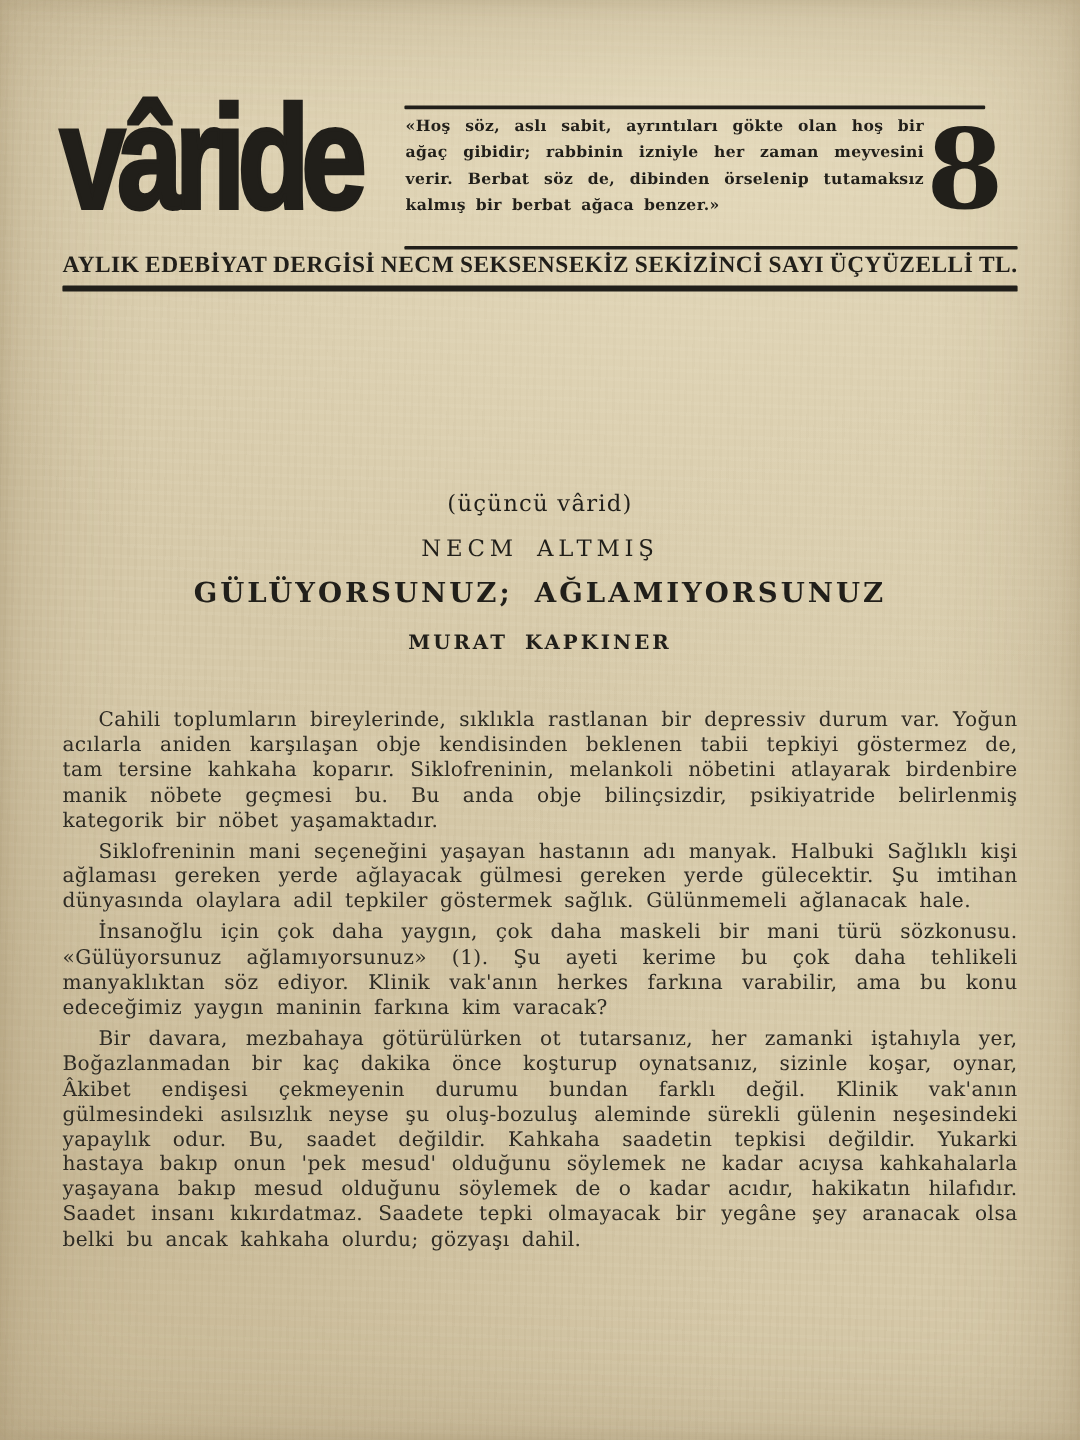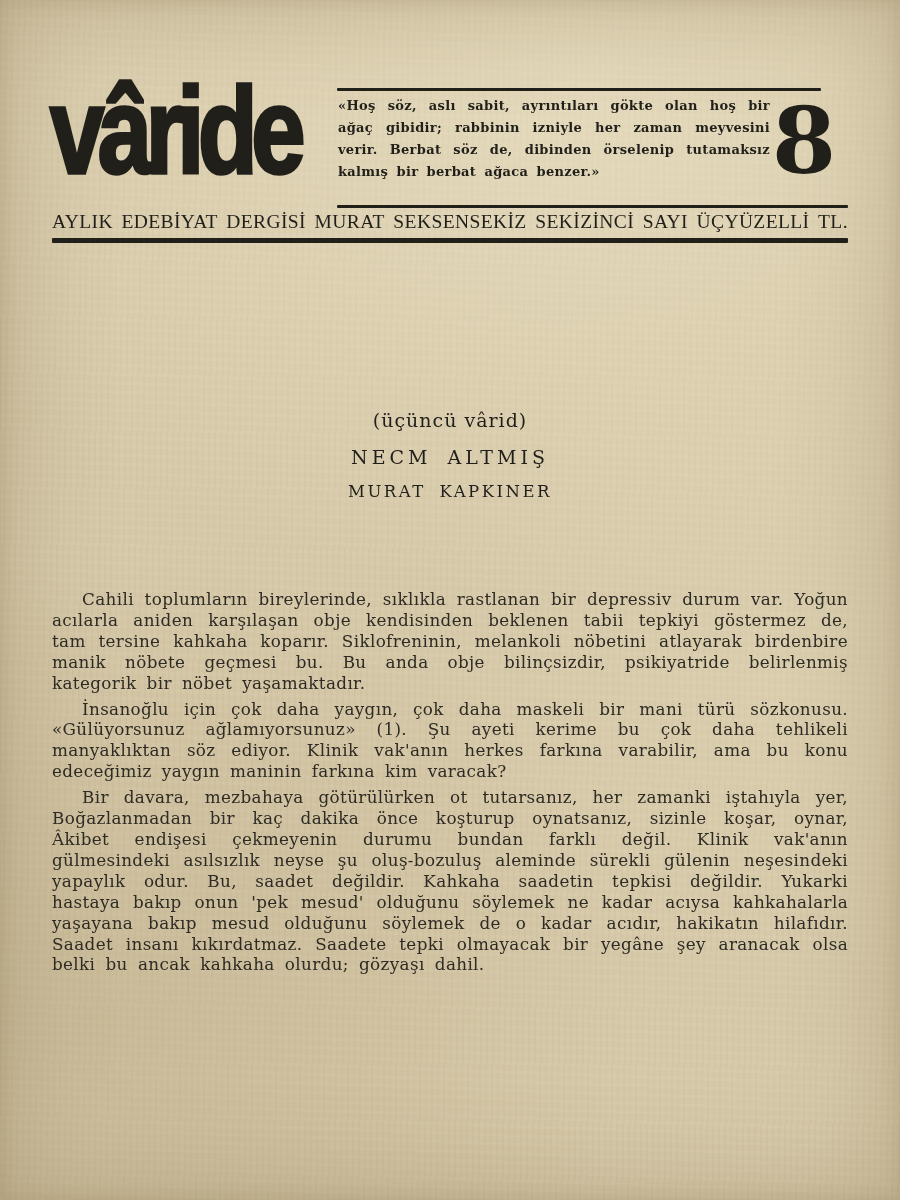--- a/index.html
+++ b/index.html
@@ -54,36 +54,36 @@
     text-align:justify;color:var(--ink-heavy);
   }
   .issue-number{
     position:absolute;left:760px;top:98px;width:88px;
     font-weight:bold;font-size:92px;line-height:86px;
     text-align:center;color:var(--ink-heavy);
   }
   .tagline{
     position:absolute;left:52px;top:209px;width:796px;
     font-family:"Liberation Serif", serif;
-    font-weight:normal;font-size:19.5px;line-height:26px;
+    font-weight:bold;font-size:19.5px;line-height:26px;
     letter-spacing:.4px;white-space:nowrap;
     display:flex;justify-content:space-between;
     color:var(--ink-heavy);
   }
   .tagline span{flex:0 0 auto;}
 
   
   .title-block{
     position:absolute;left:52px;top:408px;width:796px;
     text-align:center;color:var(--ink-heavy);
   }
   .series-note{font-size:19px;line-height:24px;margin:0 0 13px;letter-spacing:1px;}
   .kicker{font-size:19px;line-height:24px;margin:0 0 12px;letter-spacing:4px;word-spacing:6px;}
   .article-title{font-size:23px;line-height:28px;font-weight:bold;margin:0 0 16px;letter-spacing:2.5px;word-spacing:8px;}
-  .author{font-size:16.5px;line-height:22px;letter-spacing:2.5px;word-spacing:6px;}
+  .author{font-size:16.5px;line-height:22px;letter-spacing:2.5px;word-spacing:6px;font-weight:bold;}
 
   
   .article-body{
     position:absolute;left:52px;top:589px;width:796px;height:615px;
     overflow:hidden;
   }
   .article-body p{
     margin:5px 0 0;
     font-size:16.8px;line-height:20.9px;
     letter-spacing:.35px;word-spacing:4.5px;
@@ -105,36 +105,38 @@
     <div class="epigraph">«Hoş söz, aslı sabit, ayrıntıları gökte olan hoş bir ağaç gibidir; rabbinin izniyle her zaman meyvesini verir. Berbat söz de, dibinden örselenip tutamaksız  kalmış bir berbat ağaca benzer.»</div>
 
     <div class="issue-number">8</div>
 
     <div class="rule rule-epigraph-bottom"></div>
 
     <div class="tagline">
         <span>AYLIK</span>
         <span>EDEBİYAT</span>
         <span>DERGİSİ</span>
-        <span>MURAT</span>
+        <span>NECM</span>
         <span>SEKSENSEKİZ</span>
         <span>SEKİZİNCİ</span>
         <span>SAYI</span>
         <span>ÜÇYÜZELLİ</span>
         <span>TL.</span>
       </div>
 
     <div class="rule rule-masthead-heavy"></div>
   </header>
 
   <section class="title-block">
     <div class="series-note">(üçüncü vârid)</div>
     <div class="kicker">NECM ALTMIŞ</div>
+    <h1 class="article-title">GÜLÜYORSUNUZ; AĞLAMIYORSUNUZ</h1>
     <div class="author">MURAT KAPKINER</div>
   </section>
 
   <article class="article-body">
       <p>Cahili toplumların bireylerinde, sıklıkla rastlanan bir depressiv durum var. Yoğun acılarla aniden karşılaşan obje kendisinden beklenen tabii tepkiyi göstermez de, tam tersine kahkaha koparır. Siklofreninin, melankoli nöbetini atlayarak birdenbire manik nöbete geçmesi bu. Bu anda obje bilinçsizdir, psikiyatride belirlenmiş kategorik bir nöbet yaşamaktadır.</p>
+      <p>Siklofreninin mani seçeneğini yaşayan hastanın adı manyak. Halbuki Sağlıklı kişi ağlaması gereken yerde ağlayacak gülmesi gereken yerde gülecektir. Şu imtihan dünyasında olaylara adil tepkiler göstermek sağlık. Gülünmemeli ağlanacak hale.</p>
       <p>İnsanoğlu için çok daha yaygın, çok daha maskeli bir mani türü sözkonusu. «Gülüyorsunuz ağlamıyorsunuz» (1). Şu ayeti kerime bu çok daha tehlikeli manyaklıktan söz ediyor. Klinik vak'anın herkes farkına varabilir, ama bu konu edeceğimiz yaygın maninin farkına kim varacak?</p>
       <p>Bir davara, mezbahaya götürülürken ot tutarsanız, her zamanki iştahıyla yer, Boğazlanmadan bir kaç dakika önce koşturup oynatsanız, sizinle koşar, oynar, Âkibet endişesi çekmeyenin durumu bundan farklı değil. Klinik vak'anın gülmesindeki asılsızlık neyse şu oluş-bozuluş aleminde sürekli gülenin neşesindeki yapaylık odur. Bu, saadet değildir. Kahkaha saadetin tepkisi değildir. Yukarki hastaya bakıp onun 'pek mesud' olduğunu söylemek ne kadar acıysa kahkahalarla yaşayana bakıp mesud olduğunu söylemek de o kadar acıdır, hakikatın hilafıdır. Saadet insanı kıkırdatmaz. Saadete tepki olmayacak bir yegâne şey aranacak olsa belki bu ancak kahkaha olurdu; gözyaşı dahil.</p>
     </article>
 
 </div>
 
 </body></html>

